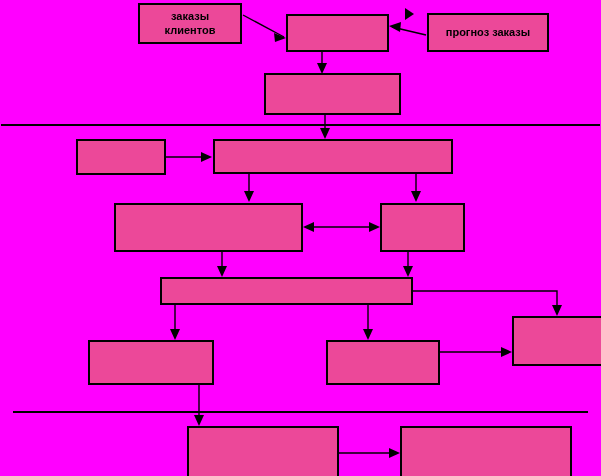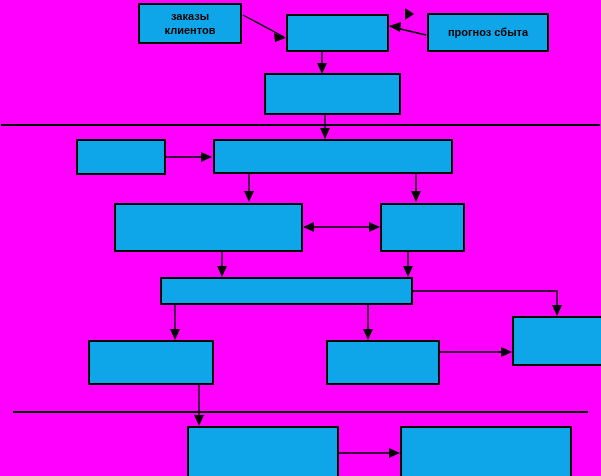--- a/index.html
+++ b/index.html
@@ -11,21 +11,21 @@
   #canvas {
     position: relative;
     width: 601px;
     height: 476px;
     background: #ff00ff;
     overflow: hidden;
     font-family: "Liberation Sans", sans-serif;
   }
   .node {
     position: absolute;
-    background: #0ea5e9;
+    background: #ec4899;
     border: 2px solid #000000;
     box-sizing: border-box;
     display: flex;
     align-items: center;
     justify-content: center;
     text-align: center;
     font-family: "Liberation Sans", sans-serif;
     font-size: 11px;
     font-weight: bold;
     color: #000000;
@@ -166,21 +166,21 @@
   <div class="stray-arrow" style="left: 405px; top: 8px;"></div>
 
   <div class="node" style="left: 138px; top: 3px; width: 104px; height: 41px;">
     <span class="label">заказы
 клиентов</span>
   </div>
   <div class="node" style="left: 286px; top: 14px; width: 103px; height: 38px;">
     <span class="label"></span>
   </div>
   <div class="node" style="left: 427px; top: 13px; width: 122px; height: 39px;">
-    <span class="label">прогноз сбыта</span>
+    <span class="label">прогноз заказы</span>
   </div>
   <div class="node" style="left: 264px; top: 73px; width: 137px; height: 42px;">
     <span class="label"></span>
   </div>
   <div class="node" style="left: 76px; top: 139px; width: 90px; height: 36px;">
     <span class="label"></span>
   </div>
   <div class="node" style="left: 213px; top: 139px; width: 240px; height: 35px;">
     <span class="label"></span>
   </div>

